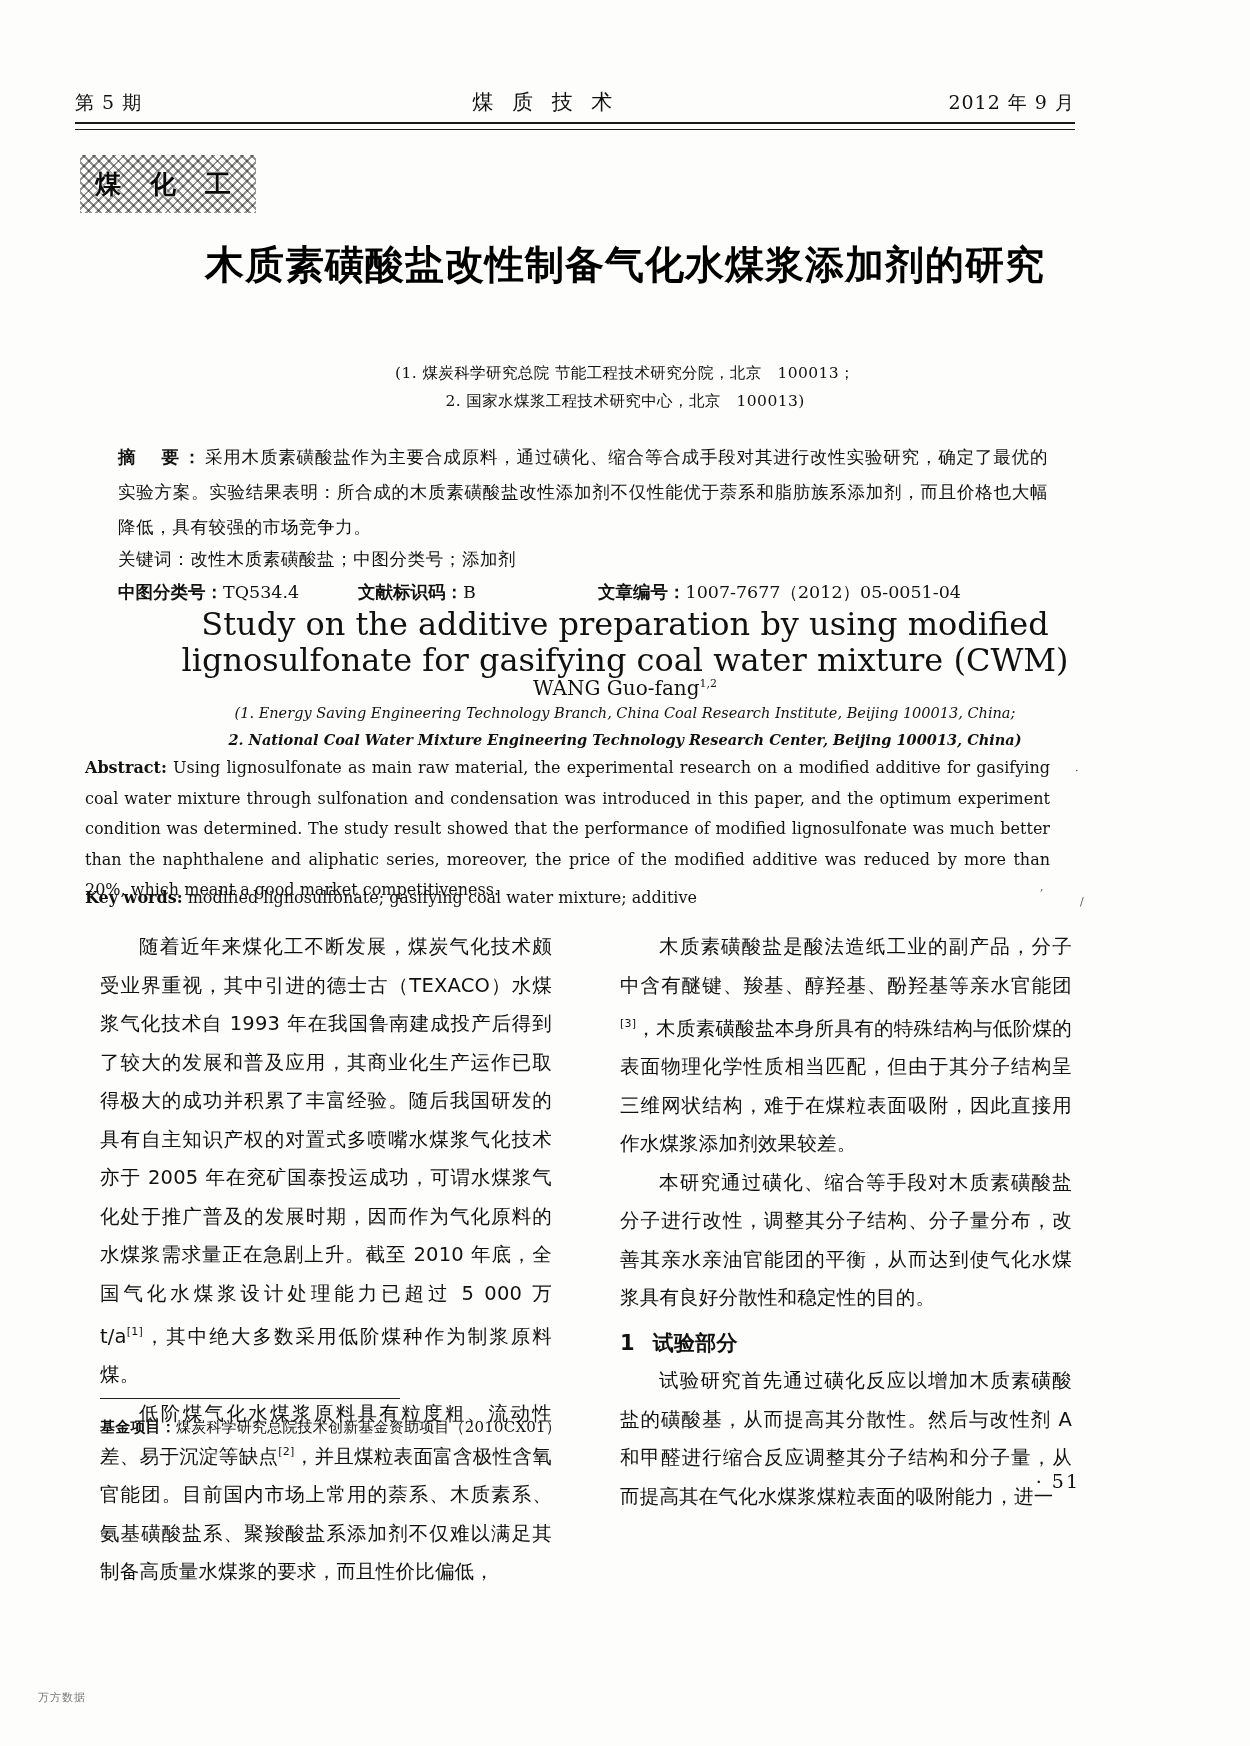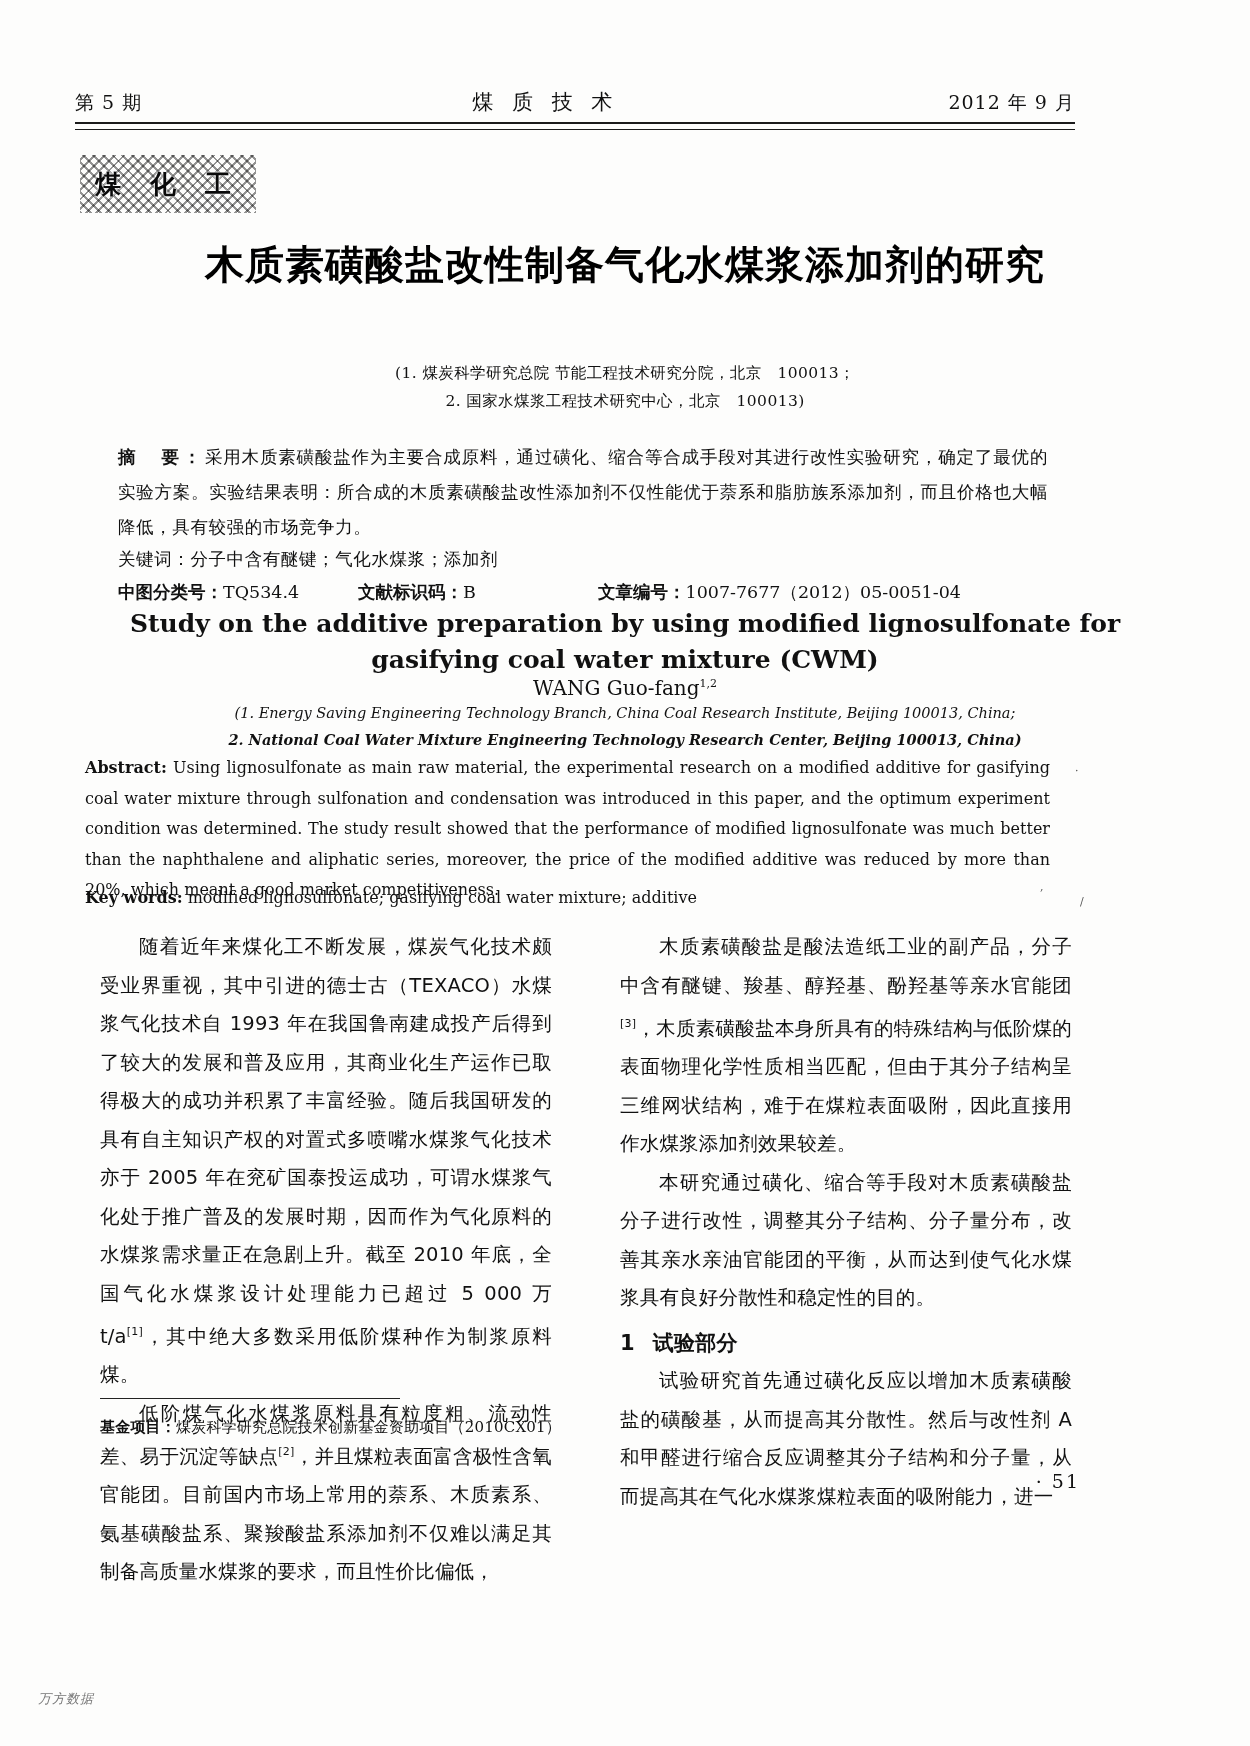--- a/index.html
+++ b/index.html
@@ -140,22 +140,22 @@
   .clc-row .c3 { flex: 1; }
 
   
   .en-title {
     position: absolute;
     left: 120px;
     top: 606px;
     width: 1010px;
     text-align: center;
     font-family: "DejaVu Serif", "Liberation Serif", serif;
-    font-weight: 700;
-    font-size: 25px;
+    font-weight: 400;
+    font-size: 32px;
     line-height: 36px;
   }
   .en-author {
     position: absolute;
     left: 0;
     top: 676px;
     width: 1250px;
     text-align: center;
     font-size: 20px;
   }
@@ -243,24 +243,23 @@
     font-size: 11px;
     color: #555;
   }
   #cm1 { left: 1075px; top: 765px; }
   #cm2 { left: 1040px; top: 880px; }
   #cm3 { left: 1080px; top: 895px; }
   .wanfang {
     position: absolute;
     left: 38px;
     top: 1690px;
-    font-size: 13px;
+    font-size: 11px;
     color: #777;
     letter-spacing: 1px;
-    font-style: italic;
   }
 </style>
 </head>
 <body>
 
 <div class="page">
 
   <div class="runhead">
     <span>第 5 期</span>
     <span class="center">煤 质 技 术</span>
@@ -273,21 +272,21 @@
   </div>
 
   <div class="cn-title">木质素磺酸盐改性制备气化水煤浆添加剂的研究</div>
   <div class="cn-affil" id="affil1">(1. 煤炭科学研究总院 节能工程技术研究分院，北京　100013；</div>
   <div class="cn-affil" id="affil2">2. 国家水煤浆工程技术研究中心，北京　100013)</div>
 
   <div class="abs-cn">
     <b>摘　要：</b><span>采用木质素磺酸盐作为主要合成原料，通过磺化、缩合等合成手段对其进行改性实验研究，确定了最优的实验方案。实验结果表明：所合成的木质素磺酸盐改性添加剂不仅性能优于萘系和脂肪族系添加剂，而且价格也大幅降低，具有较强的市场竞争力。</span>
   </div>
   <div class="kw-cn">
-    <b>关键词：</b><span>分子中含有醚键；气化水煤浆；添加剂</span>
+    <b>关键词：</b><span>改性木质素磺酸盐；中图分类号；添加剂</span>
   </div>
 
   <div class="clc-row">
     <span class="c1"><b>中图分类号：</b><span>TQ534.4</span></span>
     <span class="c2"><b>文献标识码：</b><span>B</span></span>
     <span class="c3"><b>文章编号：</b><span>1007-7677（2012）05-0051-04</span></span>
   </div>
 
   <div class="en-title">Study on the additive preparation by using modified lignosulfonate for gasifying coal water mixture (CWM)</div>
   <div class="en-author">

